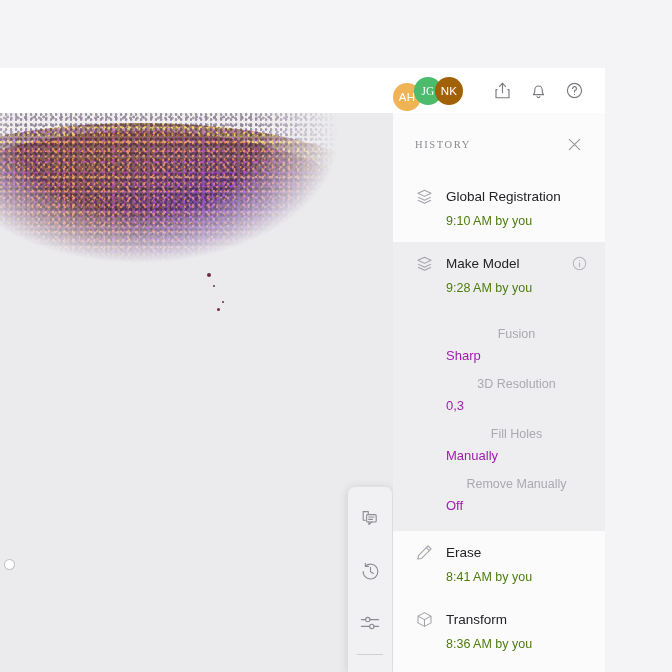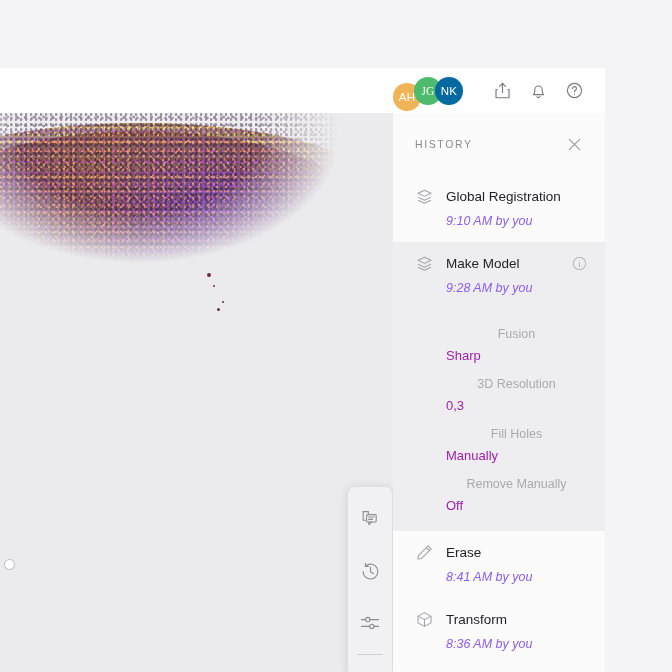--- a/index.html
+++ b/index.html
@@ -276,20 +276,21 @@
     overflow: hidden;
   }
 
   .panel-head {
     height: 62px;
     display: flex;
     align-items: center;
     justify-content: space-between;
     padding: 0 20px 0 22px;
     box-sizing: border-box;
+    font-family: Liberation Serif, serif;
   }
 
   .panel-title {
     font-size: 10.5px;
     letter-spacing: 1.6px;
     color: #8a8a92;
   }
 
   .close-btn {
     width: 22px;
@@ -332,24 +333,23 @@
     height: 16px;
     flex: 0 0 16px;
     display: flex;
     align-items: center;
     justify-content: center;
     cursor: pointer;
   }
 
   .hitem-time {
     font-size: 12.5px;
-    color: #8b5cf6;
+    color: #4d7c0f;
     margin-top: 8px;
     margin-left: 31px;
-    font-style: italic;
   }
 
   .hitem.selected {
     background: #eeeef1;
   }
 
   .params {
     background: #eeeef1;
     padding: 4px 18px 18px 53px;
     box-sizing: border-box;
@@ -433,21 +433,21 @@
         <circle cx="12.8" cy="14.4" r="2.2"></circle>
       </svg>
     </div>
     <div class="tool-divider"></div>
   </div>
 
   <div class="topbar">
     <div class="avatars">
         <div class="avatar" style="background: rgb(240, 180, 87);">AH</div>
         <div class="avatar" style="background: rgb(76, 187, 108); font-family: Liberation Serif, serif;">JG</div>
-        <div class="avatar" style="background: #0369a1;">NK</div>
+        <div class="avatar" style="background: #a16207;">NK</div>
       </div>
     <div class="topbar-icon">
       <svg width="19" height="19" viewBox="0 0 19 19" fill="none" stroke="#7b7a82" stroke-width="1.15" stroke-linecap="round" stroke-linejoin="round">
         <path d="M9.5 2.3v9.1"></path>
         <path d="M6.5 5.3 9.5 2.3l3 3"></path>
         <path d="M4.1 8.6H3v8.1h13V8.6h-1.1"></path>
       </svg>
     </div>
     <div class="topbar-icon">
       <svg width="19" height="19" viewBox="0 0 19 19" fill="none" stroke="#7b7a82" stroke-width="1.15" stroke-linecap="round" stroke-linejoin="round">

